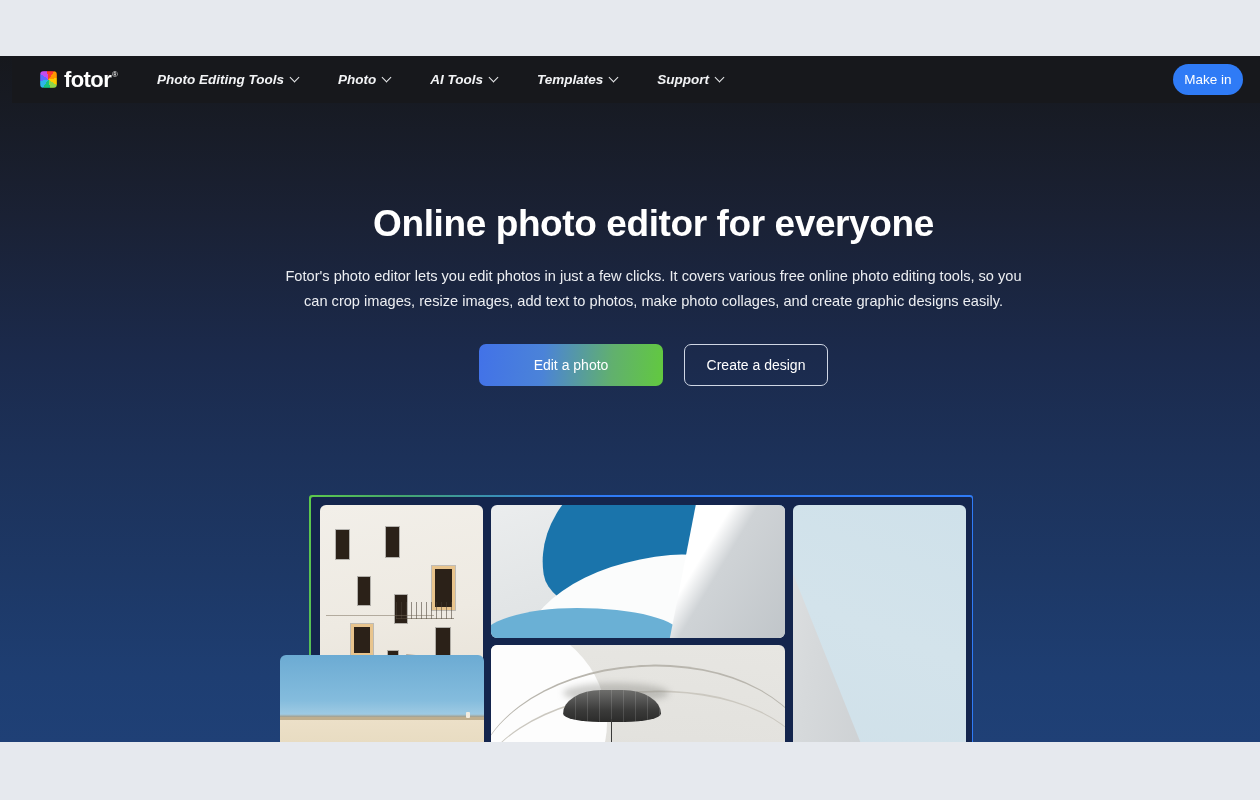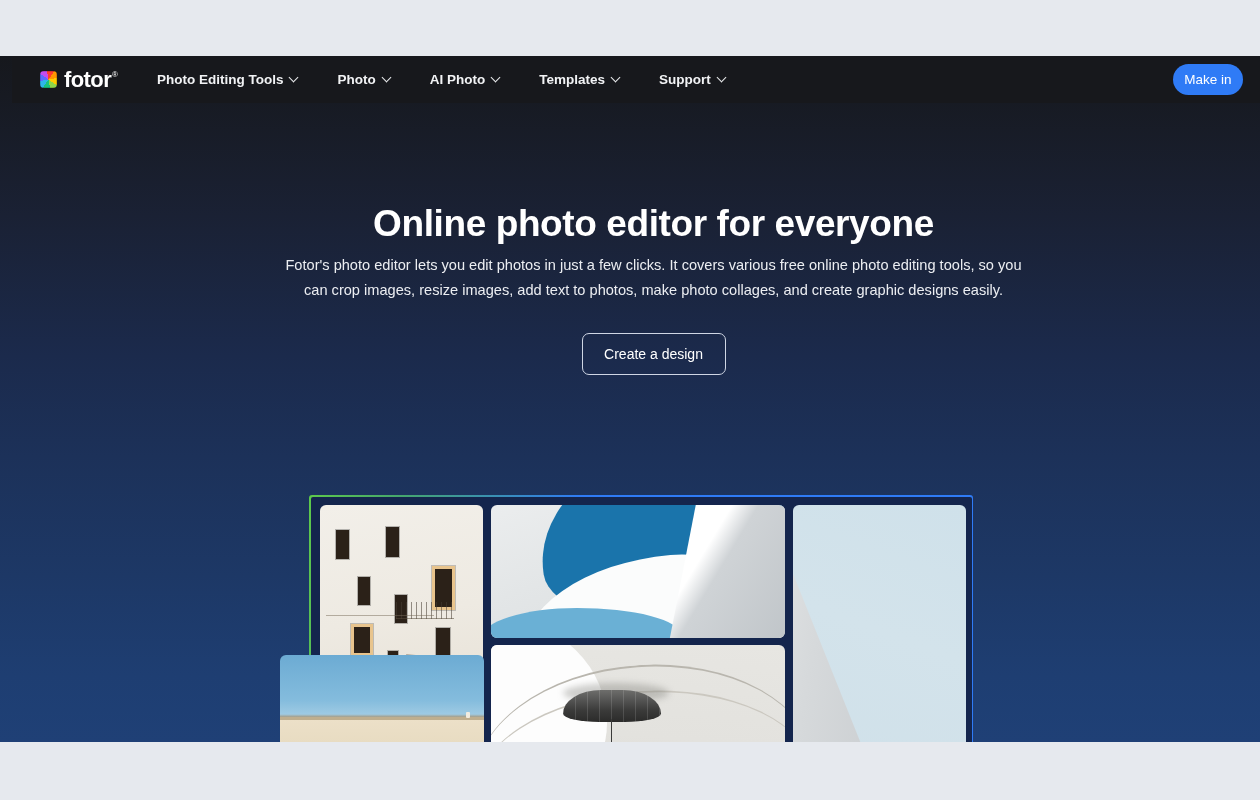--- a/index.html
+++ b/index.html
@@ -117,20 +117,21 @@
     font-weight: 400;
     position: relative;
     top: -5px;
     left: 1px;
   }
 
   #main-nav {
     display: flex;
     align-items: center;
     margin-left: 40px;
+    font-style: italic;
   }
 
   .nav-item {
     display: flex;
     align-items: center;
     gap: 7px;
     color: #f2f3f5;
     font-size: 13.5px;
     font-weight: 600;
     padding: 6px 0;
@@ -184,21 +185,21 @@
   #hero-title {
     margin-top: 101px;
     font-size: 37px;
     font-weight: 700;
     color: #ffffff;
     letter-spacing: -0.4px;
     line-height: 1.1;
   }
 
   #hero-sub {
-    margin: 8px auto 0;
+    margin: 19px auto 0;
     width: 740px;
     font-size: 14.6px;
     line-height: 25px;
     color: #eceef2;
     font-weight: 400;
   }
 
   #hero-actions {
     margin-top: 30px;
     display: flex;
@@ -461,41 +462,42 @@
       <nav id="main-nav">
         <div class="nav-item">
           <span>Photo Editing Tools</span>
           <span class="chev"></span>
         </div>
         <div class="nav-item">
           <span>Photo</span>
           <span class="chev"></span>
         </div>
         <div class="nav-item">
-          <span>AI Photo</span>
+          <span>AI Tools</span>
           <span class="chev"></span>
         </div>
         <div class="nav-item">
           <span>Templates</span>
           <span class="chev"></span>
         </div>
         <div class="nav-item">
           <span>Support</span>
           <span class="chev"></span>
         </div>
       </nav>
 
       <button id="signin-btn">Make in</button>
     </header>
 
     <section id="hero">
       <h1 id="hero-title">Online photo editor for everyone</h1>
       <p id="hero-sub">Fotor's photo editor lets you edit photos in just a few clicks. It covers various free online photo editing tools, so you can crop images, resize images, add text to photos, make photo collages, and create graphic designs easily.</p>
 
       <div id="hero-actions">
+        <button class="hero-btn" id="btn-edit-photo">Edit a photo</button>
         <button class="hero-btn outline" id="btn-create-design">Create a design</button>
       </div>
     </section>
 
     <section id="collage-stage">
 
       <div id="collage-frame">
         <div id="collage-inner">
 
           <div class="tile" id="tile-facade">

